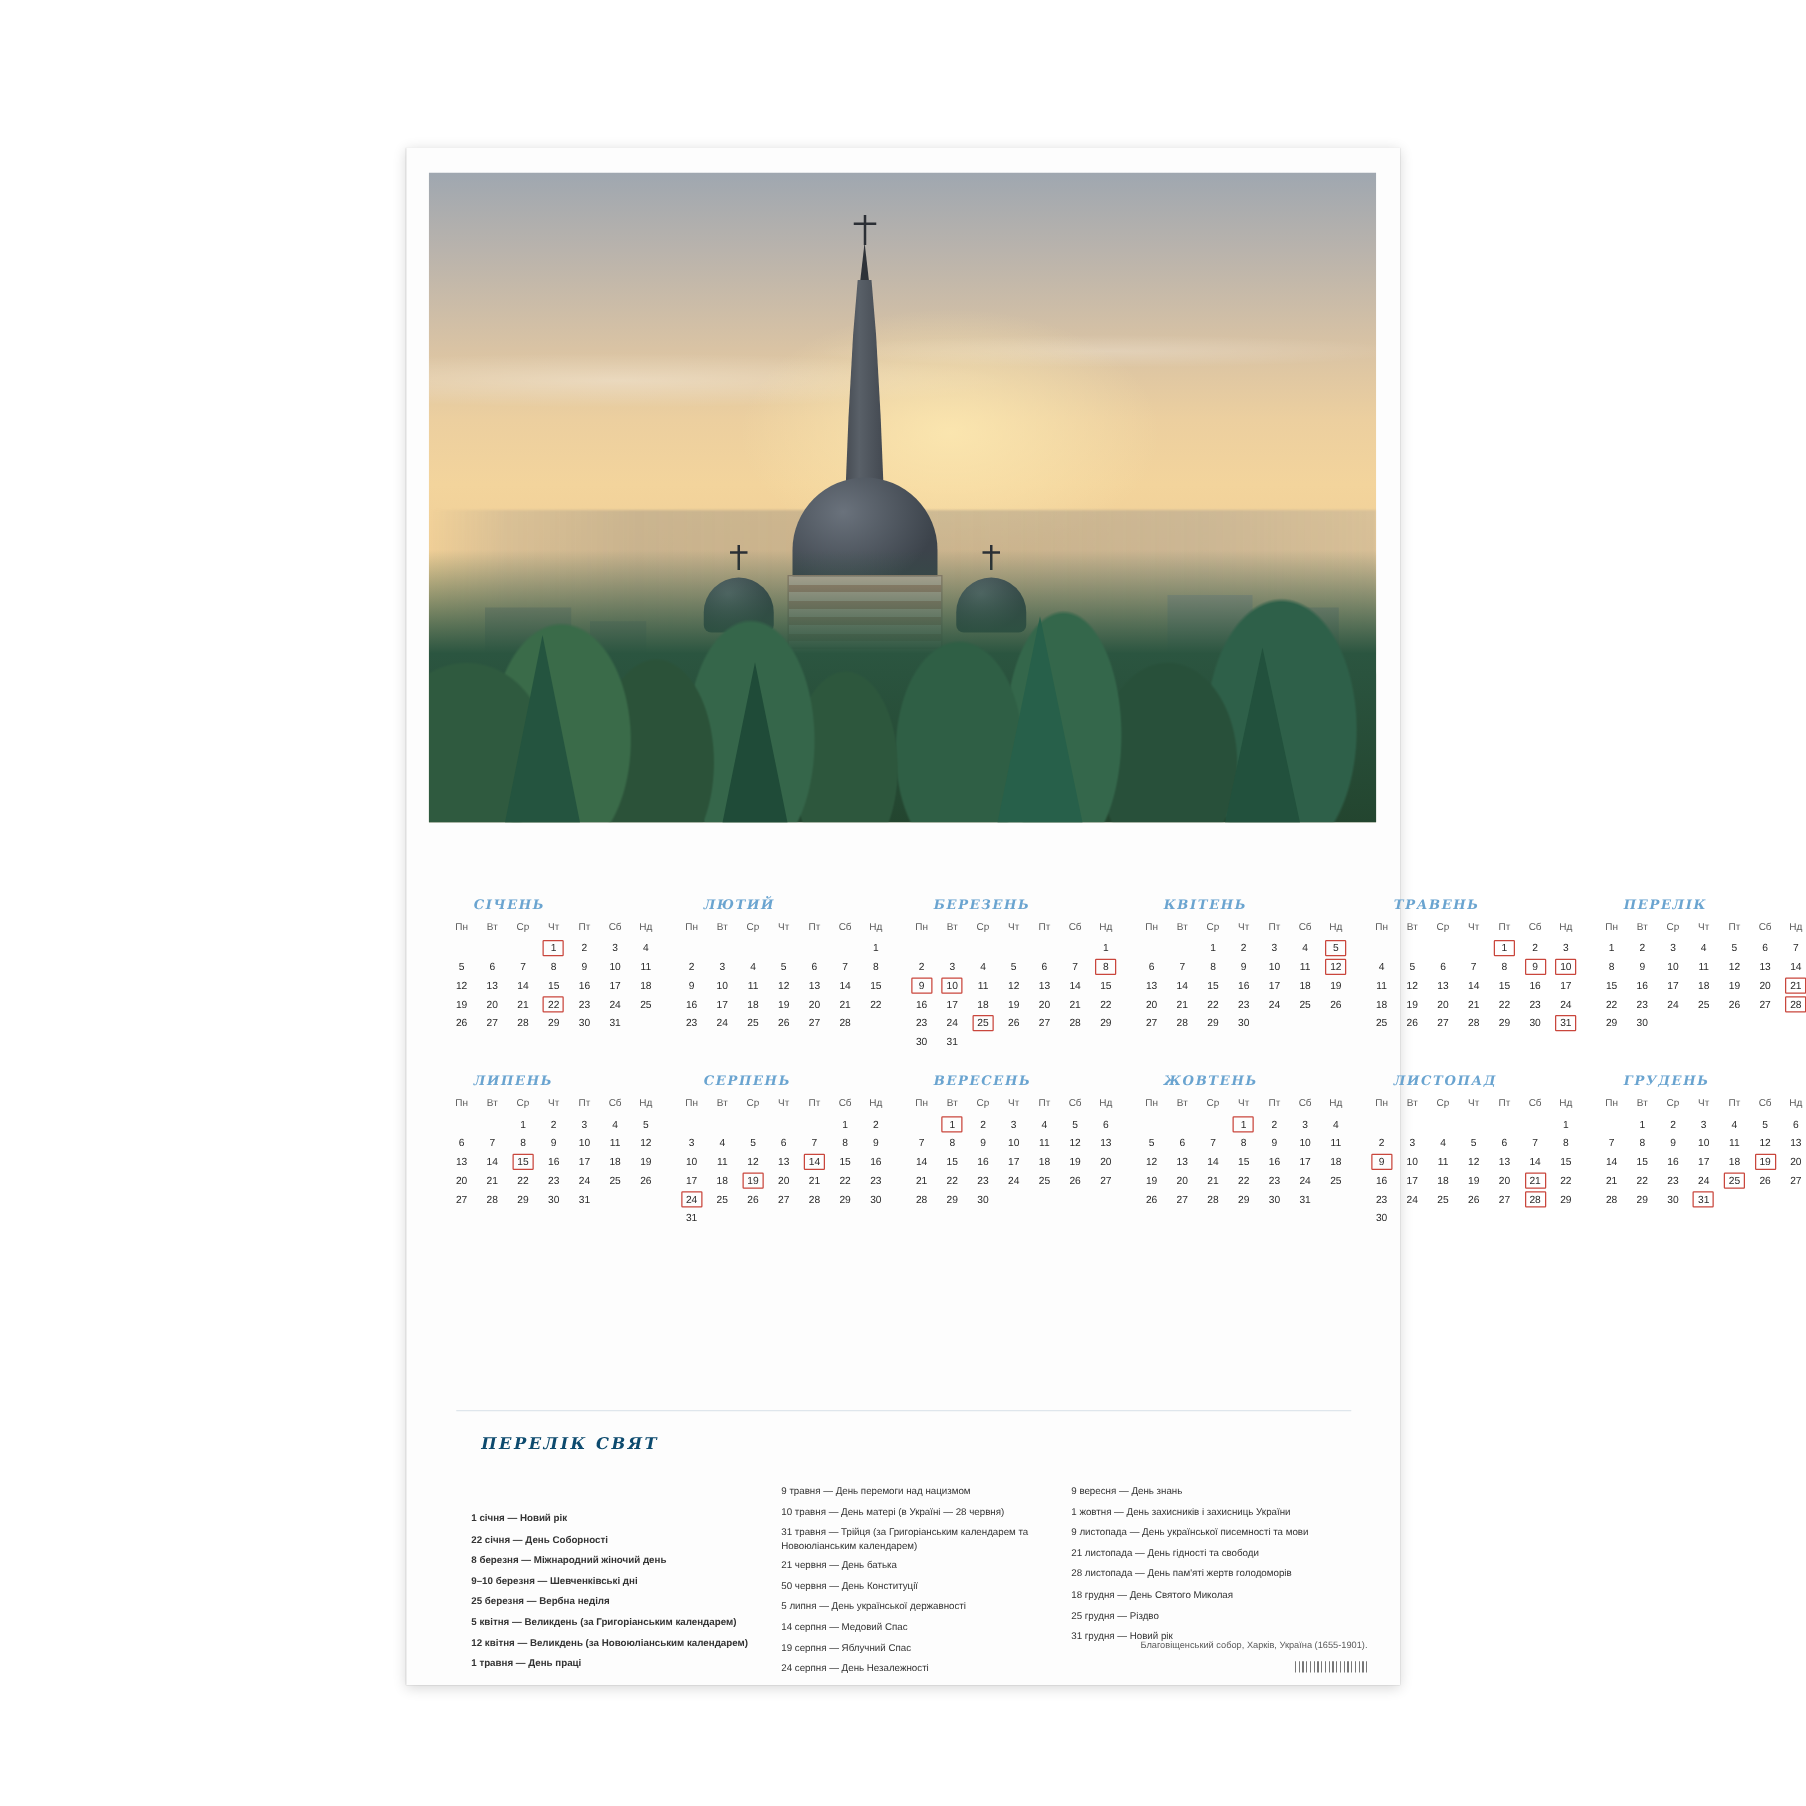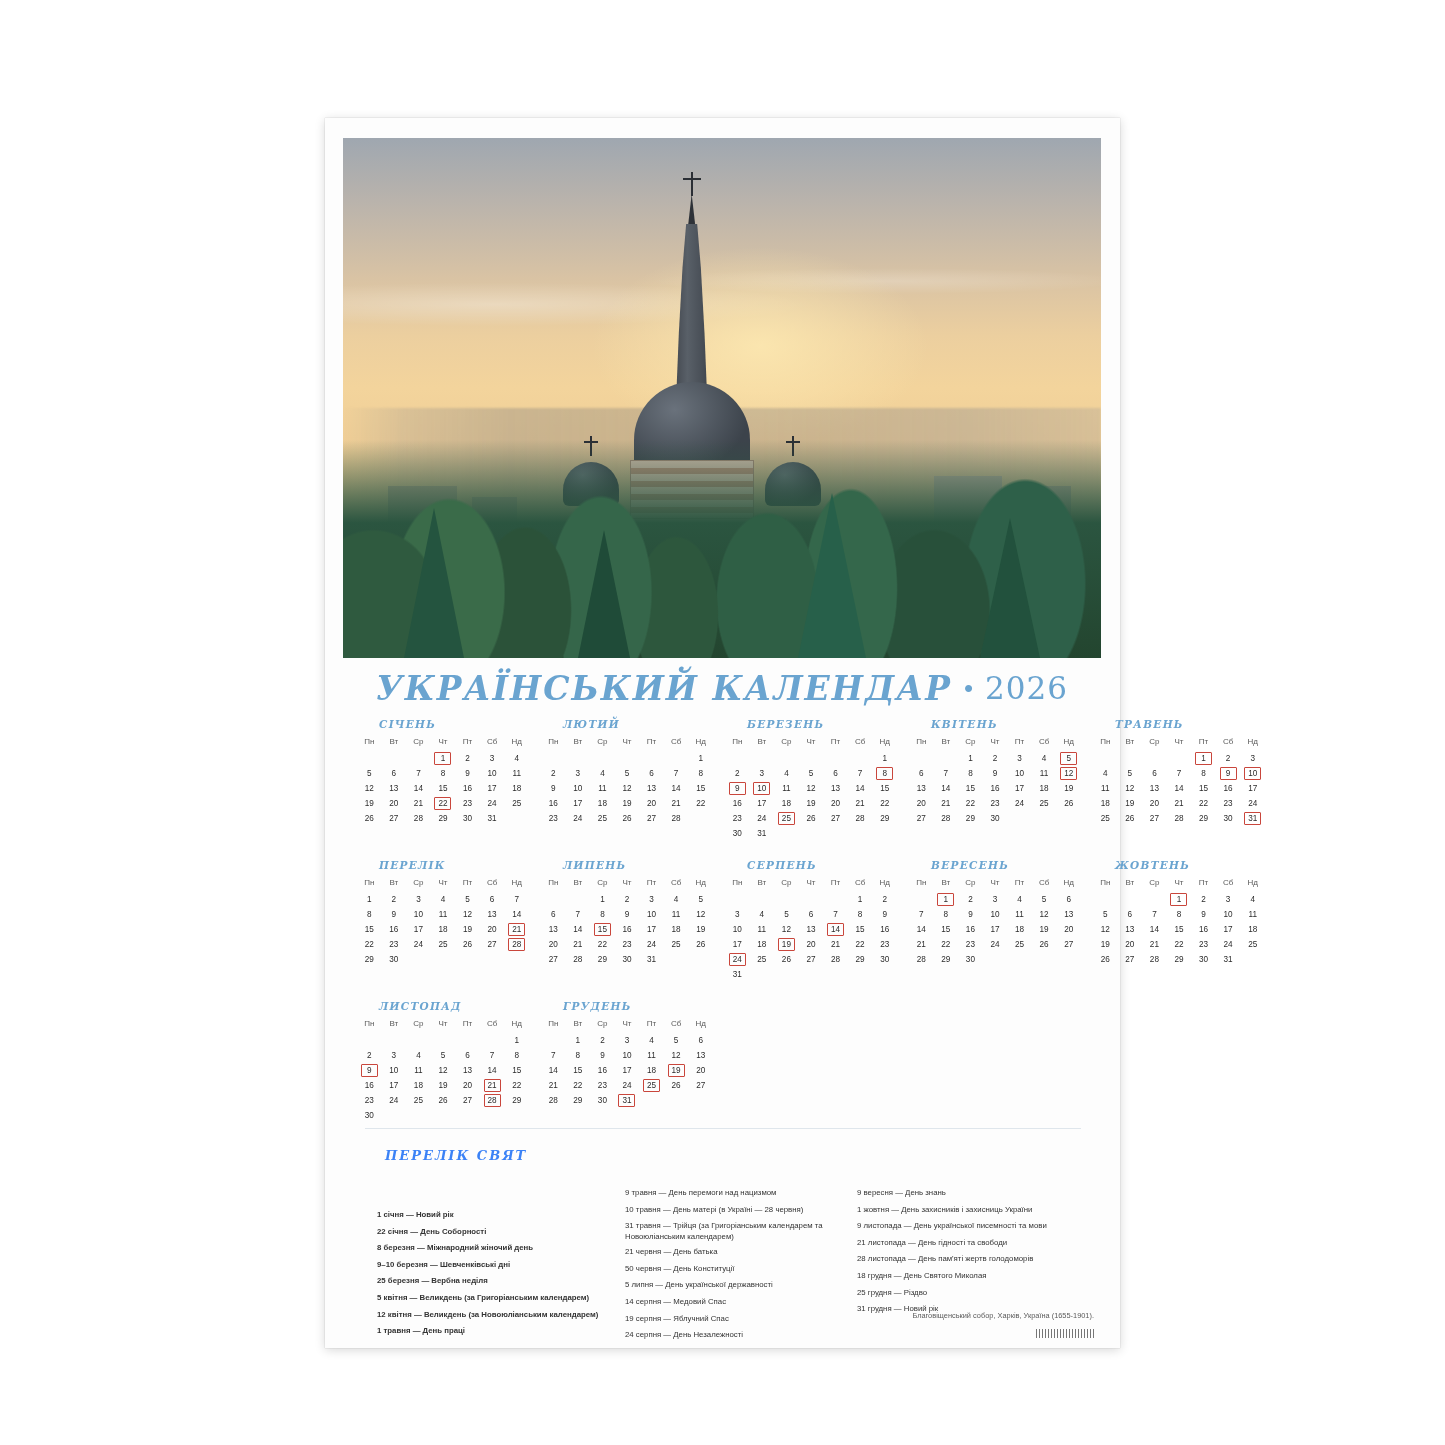--- a/index.html
+++ b/index.html
@@ -121,21 +121,21 @@
     font-size:33px;letter-spacing:2.0px;color:#6aa4d0;white-space:nowrap;
   }
   .title-dot{color:#6aa4d0;font-size:26px;line-height:1;margin:0 2px;}
   .title-year{
     font-family:"DejaVu Serif",serif;font-size:31px;color:#6aa4d0;letter-spacing:1px;
   }
 
   
   .months{
     position:absolute;left:26px;top:600px;width:742px;
-    display:grid;grid-template-columns:repeat(5,1fr);
+    display:grid;grid-template-columns:repeat(6,1fr);
     row-gap:18px;column-gap:0px;
   }
   .month{padding:0 6px;}
   .mname{
     font-family:"DejaVu Serif",serif;font-weight:bold;font-style:italic;
     font-size:10.5px;letter-spacing:1.3px;color:#6aa4d0;margin-left:22px;margin-bottom:4px;
   }
   table.mtab{border-collapse:collapse;width:172px;margin:0 auto;}
   table.mtab td,table.mtab th{
     width:24px;height:15px;text-align:center;vertical-align:middle;
@@ -149,21 +149,21 @@
   }
   td.empty{color:transparent;}
 
   
   .divider{position:absolute;left:40px;top:1010px;width:716px;height:1px;background:#dfe6ec;}
 
   
   .hol-title{
     position:absolute;left:60px;top:1030px;
     font-family:"DejaVu Serif",serif;font-weight:bold;font-style:italic;
-    font-size:13px;letter-spacing:2px;color:#3b82f6;
+    font-size:13px;letter-spacing:2px;color:#0c4a6e;
   }
   .hol-cols{position:absolute;left:52px;top:1056px;width:700px;display:flex;gap:0;}
   .hol-col{font-size:7.8px;line-height:16.6px;color:#333;margin-top:11px;}
   .hol-col.c-a{width:248px;padding-top:22px;font-weight:bold;}
   .hol-col.c-b{width:232px;}
   .hol-col.c-c{width:220px;}
   .hol-col div{white-space:nowrap;}
   .hol-col div.wrap{white-space:normal;line-height:11px;padding:2px 0;}
 
   .credit{
@@ -207,25 +207,20 @@
         </div>
 
         <div class="trees">
           <div class="conifer c1"></div>
           <div class="conifer c2"></div>
           <div class="conifer c3"></div>
           <div class="conifer c4"></div>
         </div>
       </div>
 
-      <div class="title-row">
-        <span class="title-main">УКРАЇНСЬКИЙ КАЛЕНДАР</span>
-        <span class="title-dot">•</span>
-        <span class="title-year">2026</span>
-      </div>
 
       <div class="months" id="months">
           <div class="month">
             <div class="mname">СІЧЕНЬ</div>
             <table class="mtab">
               <thead>
                 <tr>
                   <th>Пн</th>
                   <th>Вт</th>
                   <th>Ср</th>

